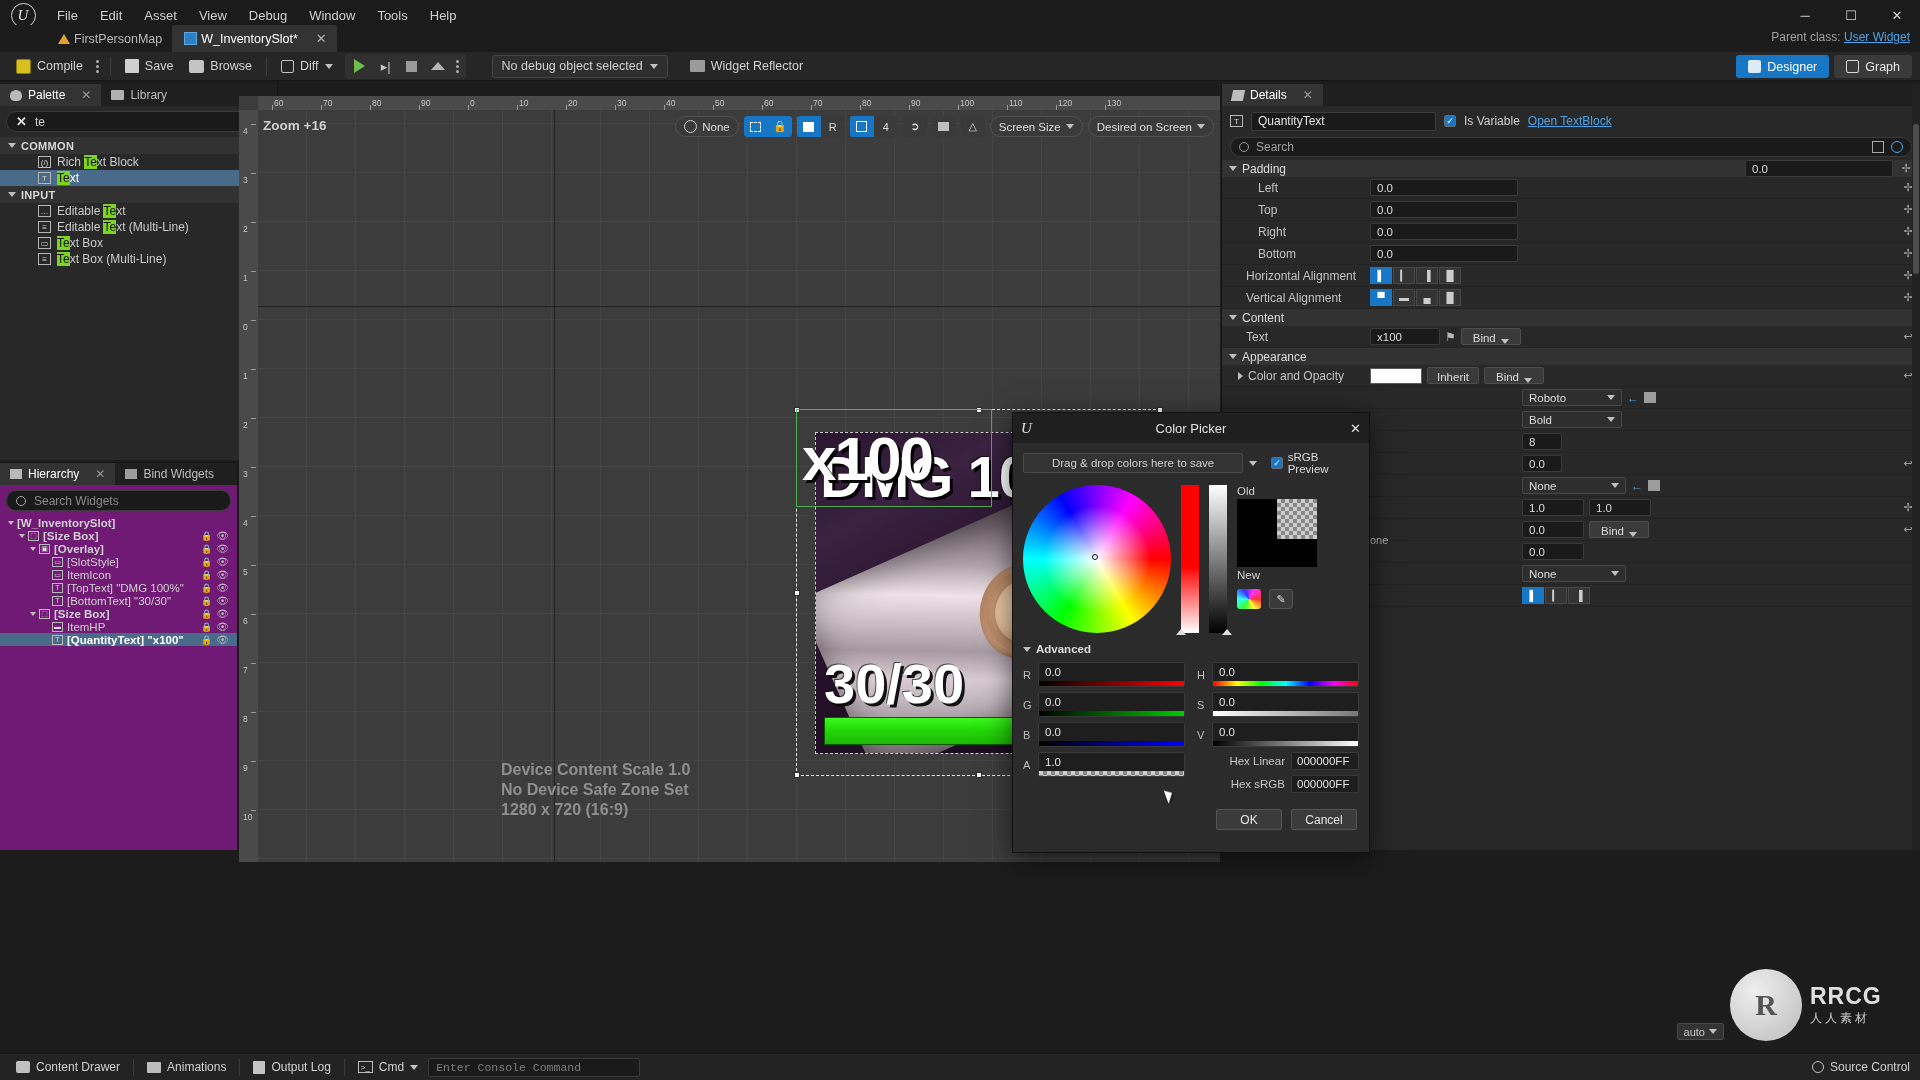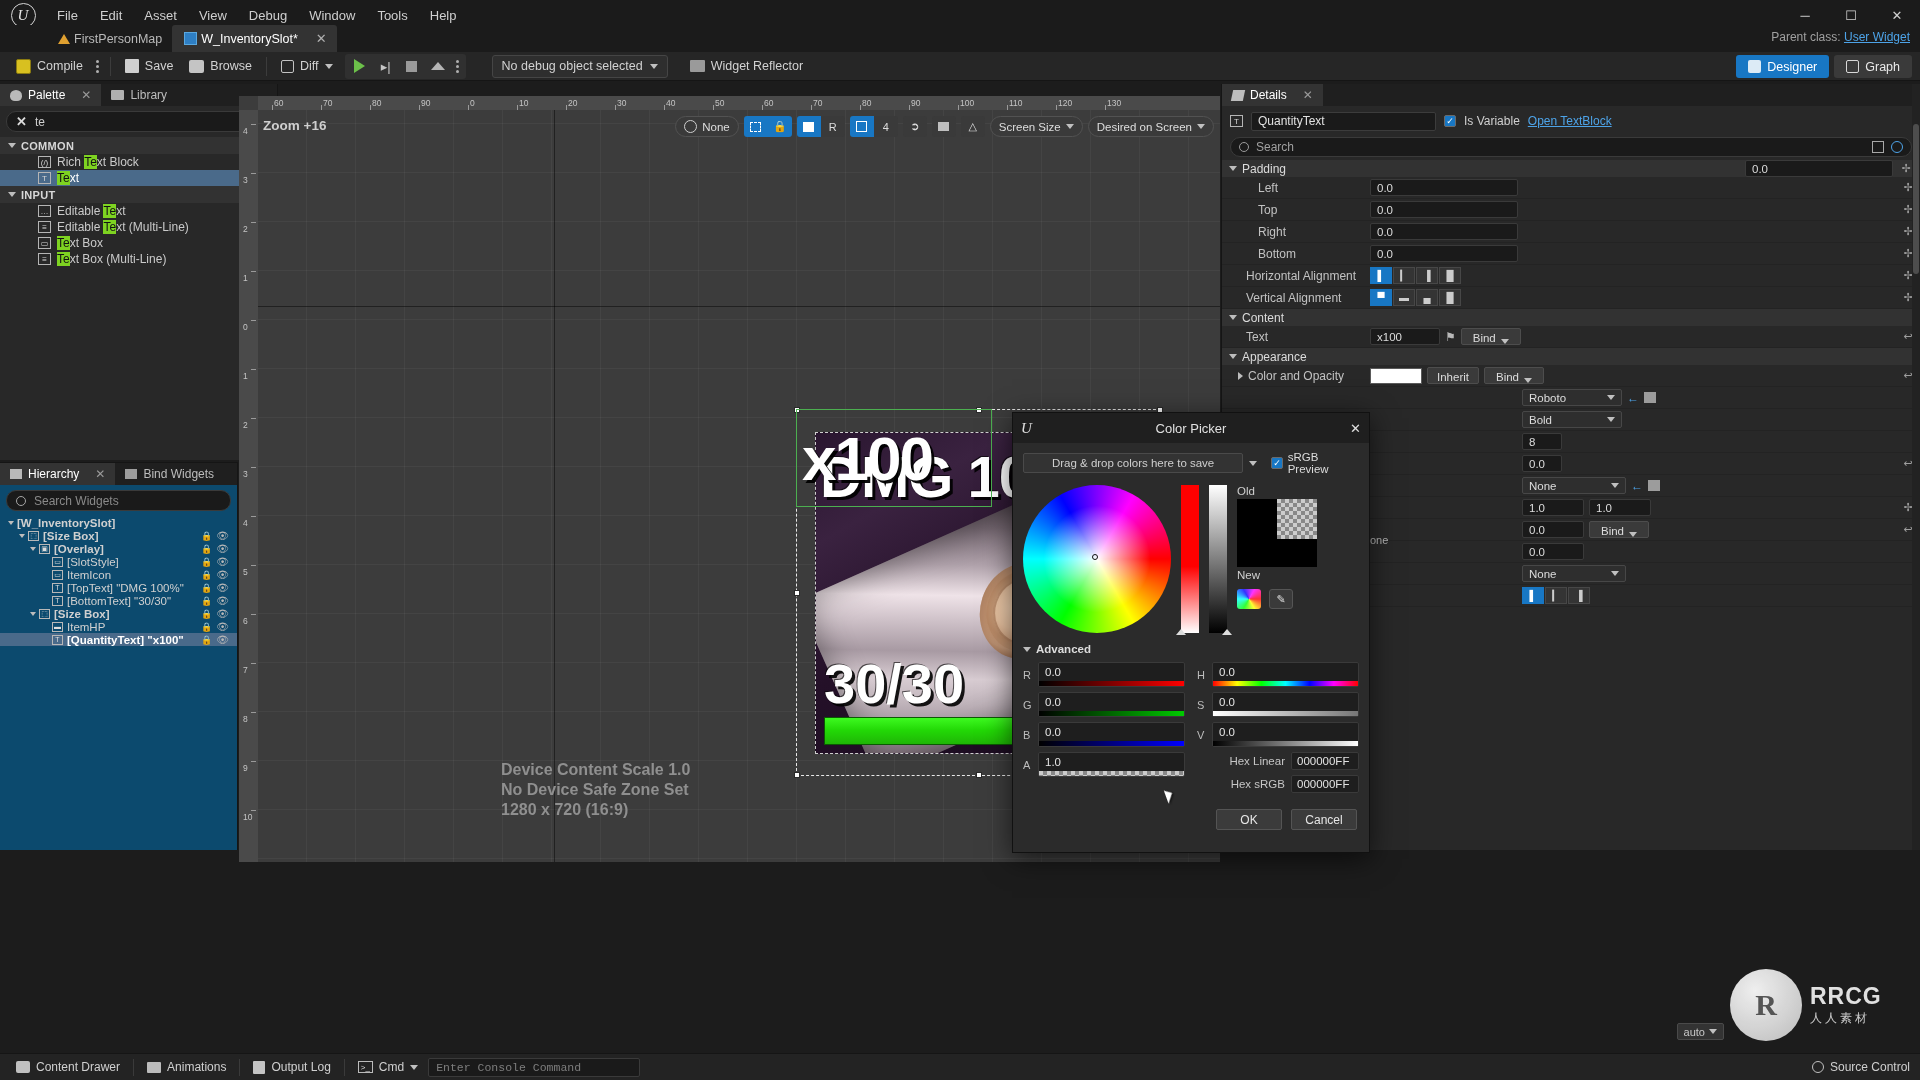--- a/index.html
+++ b/index.html
@@ -109,21 +109,21 @@
   }
   .pal-row.sel { background:#4a6a8a; color:#ffffff; }
   .hl { background:#7ed321; color:#121212; }
   .ibox {
     width:13px;height:12px;border:1px solid #b5b5b5;display:inline-flex;align-items:center;justify-content:center;
     font-size:8px;color:#d8d8d8;flex:none;
   }
 
   #hierarchy-panel {
     position:absolute; left:0; top:462px; width:238px; height:388px;
-    background:#0c4a6e; border-right:1px solid #151515; border-top:1px solid #151515;
+    background:#701a75; border-right:1px solid #151515; border-top:1px solid #151515;
   }
   .tree-row {
     height:13px; display:flex; align-items:center; font-size:11.5px; color:#d0d0d0; position:relative; padding-right:4px;
   }
   .tree-row.sel { background:#4a6a8a; color:#ffffff; }
   .tree-row .lbl { white-space:nowrap; overflow:hidden; }
   .tree-row .eye { position:absolute; right:8px; font-size:10px; color:#b8b8b8; }
   .tree-row .lock { position:absolute; right:24px; font-size:9px; color:#9a9a9a; }
   .tri-s { width:0;height:0;border-left:3.5px solid transparent;border-right:3.5px solid transparent;border-top:4.5px solid #bdbdbd; margin-right:3px; flex:none;}
   .ibox-s {

